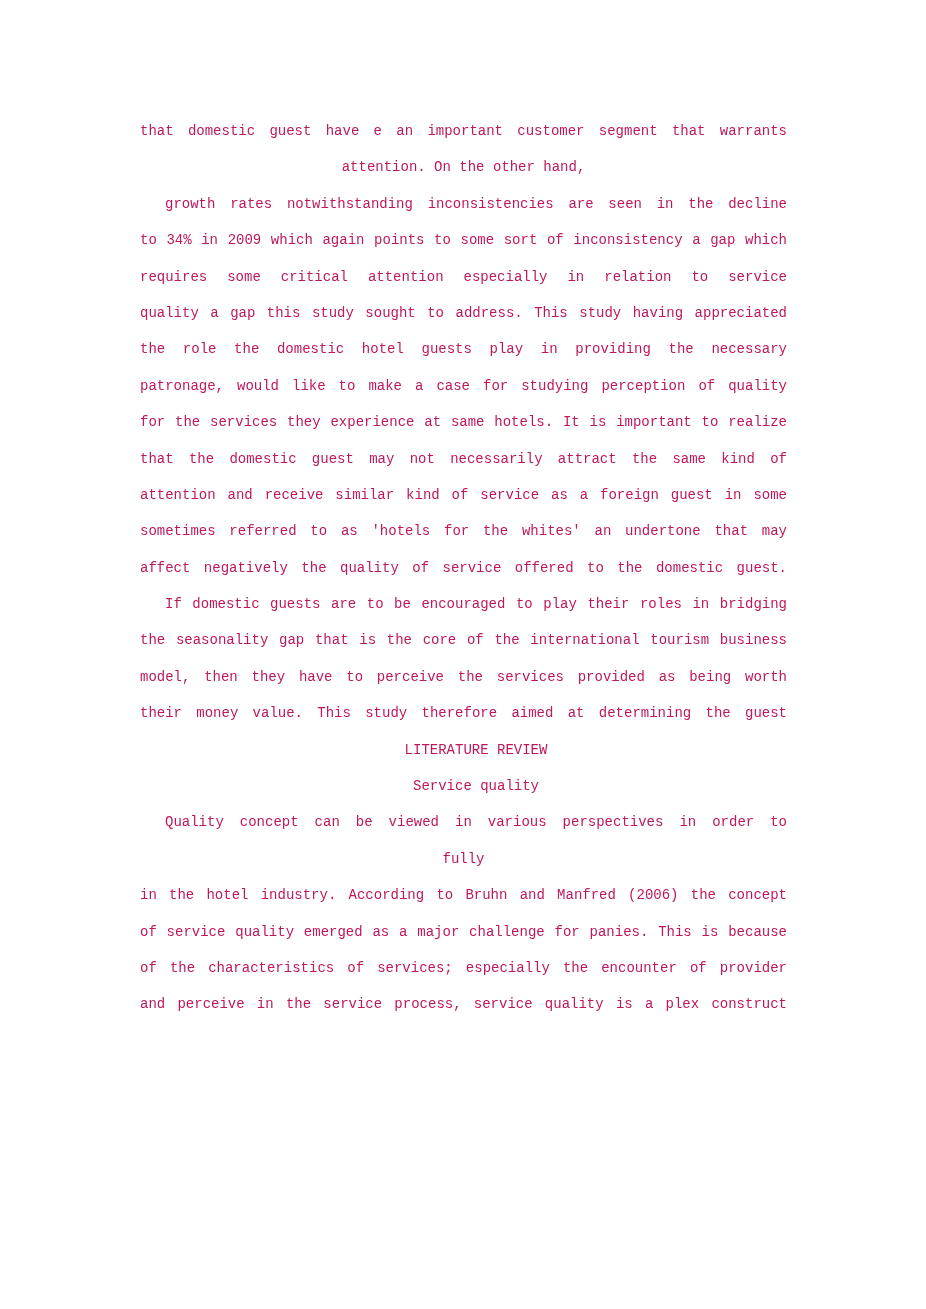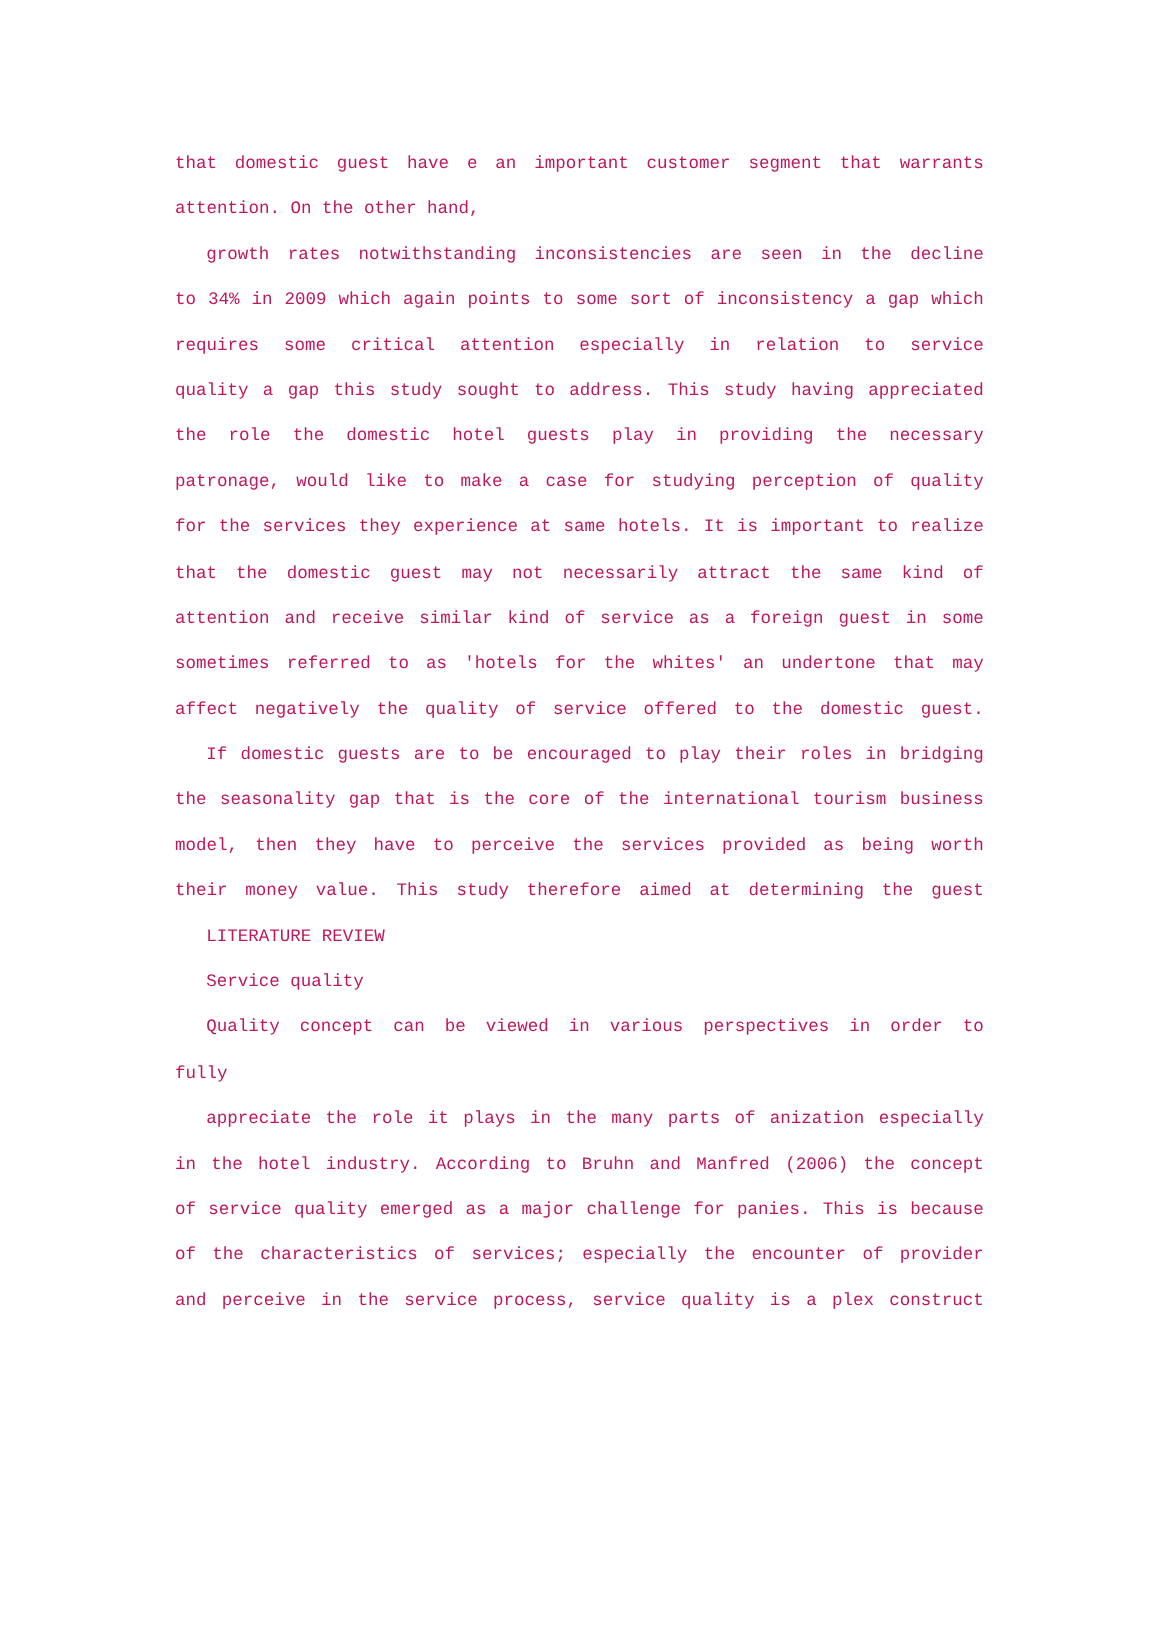--- a/index.html
+++ b/index.html
@@ -26,21 +26,21 @@
     top: 113px;
     width: 647px;
     font-family: "Liberation Mono", "DejaVu Sans Mono", monospace;
     font-size: 14px;
     color: #1c1c1c;
   }
   .line {
     line-height: 36.4px;
     height: 36.4px;
     white-space: pre-wrap;
-    text-align: left;
+    text-align: center;
   }
   .line.justify {
     text-align: justify;
     text-align-last: justify;
   }
   .line.indent {
     padding-left: 25px;
   }
 </style>
 </head>
@@ -62,19 +62,18 @@
       <div class="line justify">sometimes referred to as 'hotels for the whites' an undertone that may</div>
       <div class="line justify">affect negatively the quality of service offered to the domestic guest.</div>
       <div class="line indent justify">If domestic guests are to be encouraged to play their roles in bridging</div>
       <div class="line justify">the seasonality gap that is the core of the international tourism business</div>
       <div class="line justify">model, then they have to perceive the services provided as being worth</div>
       <div class="line justify">their money value. This study therefore aimed at determining the guest</div>
       <div class="line indent">LITERATURE REVIEW</div>
       <div class="line indent">Service quality</div>
       <div class="line indent justify">Quality concept can be viewed in various perspectives in order to</div>
       <div class="line">fully</div>
-      <div class="line indent justify">appreciate the role it plays in the many parts of anization especially</div>
       <div class="line justify">in the hotel industry. According to Bruhn and Manfred (2006) the concept</div>
       <div class="line justify">of service quality emerged as a major challenge for panies. This is because</div>
       <div class="line justify">of the characteristics of services; especially the encounter of provider</div>
       <div class="line justify">and perceive in the service process, service quality is a plex construct</div>
     </div>
 </div>
 
 </body></html>

